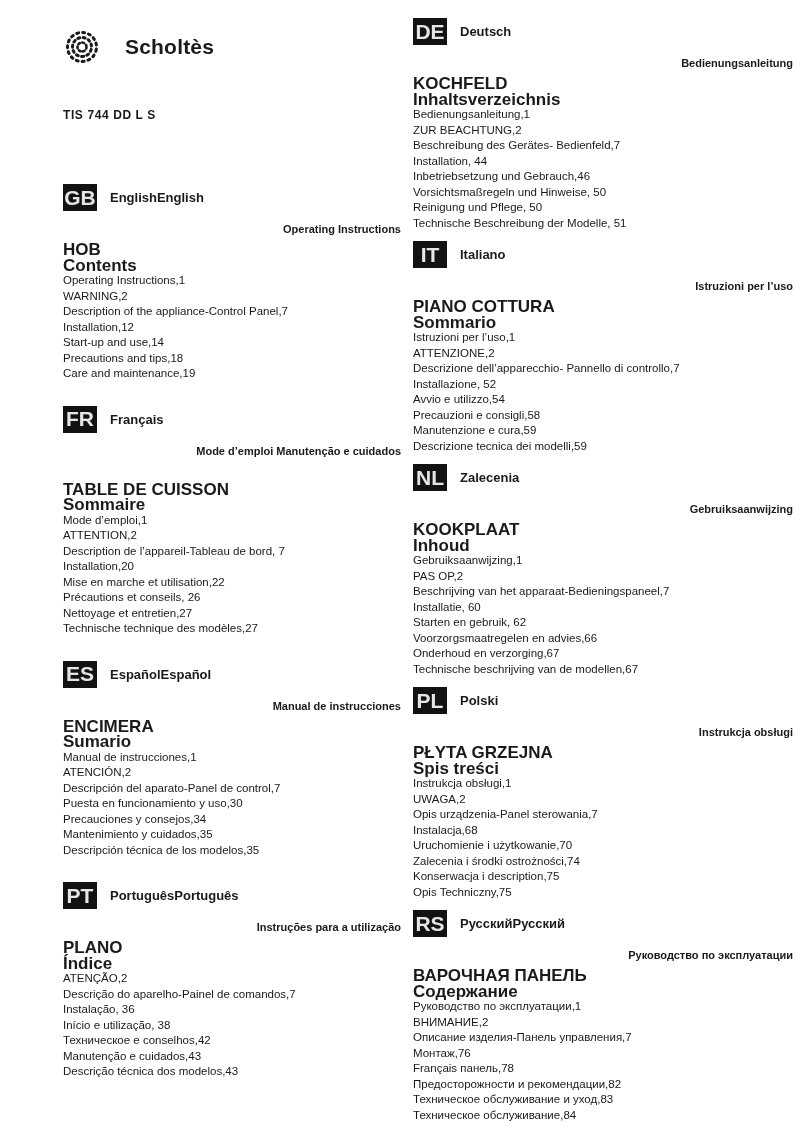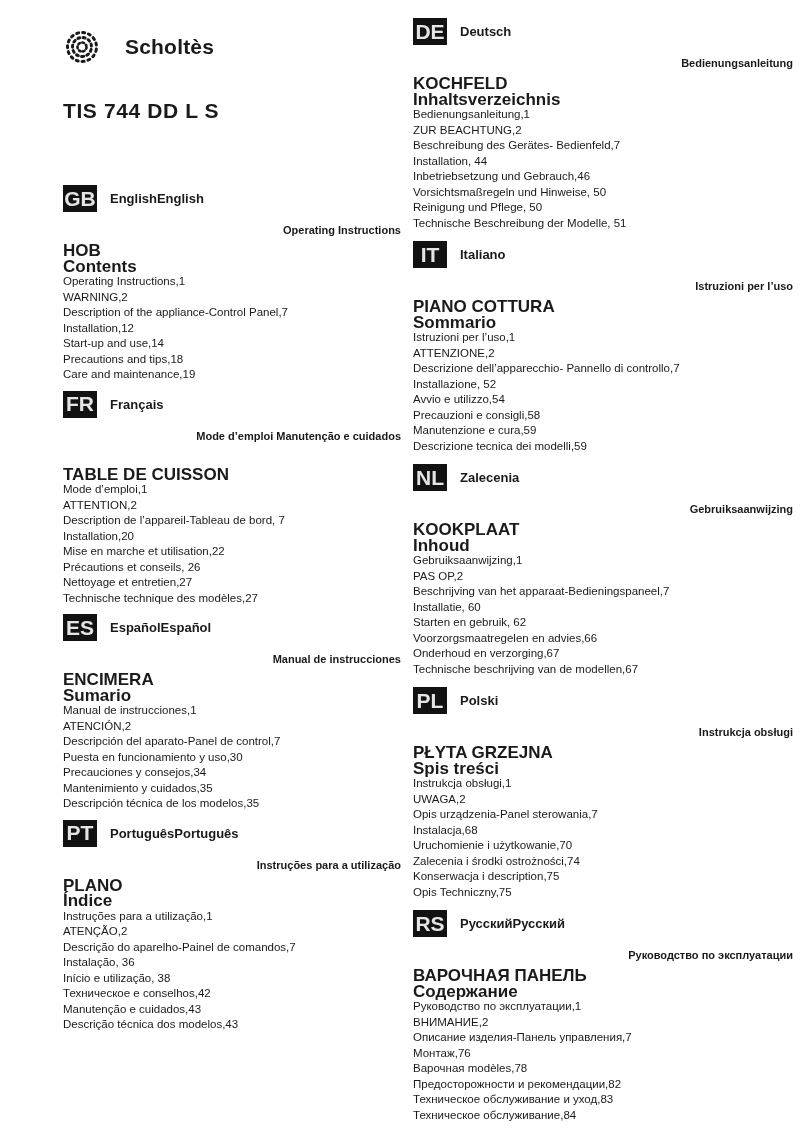--- a/index.html
+++ b/index.html
@@ -13,25 +13,25 @@
   }
   .page { position: absolute; inset: 0; background: #fff; }
   .col { position: absolute; top: 0; }
   .col-left  { left: 63px;  top: 28px; width: 338px; }
   .col-right { left: 413px; top: 16px; width: 380px; }
 
   .brand-row { display: flex; align-items: center; gap: 24px; height: 38px; }
   .brand-name { font-size: 21px; font-weight: bold; letter-spacing: 0.2px; }
   .logo { display: inline-flex; }
 
-  .model { margin-top: 33px; font-size: 21px; font-weight: bold; letter-spacing: 0.6px; }
+  .model { margin-top: 42px; font-size: 12px; font-weight: bold; letter-spacing: 0.6px; }
 
   .col-left .sections { margin-top: 62px; }
   .col-right .sections { margin-top: 2px; }
-  .col-left  .lang-section + .lang-section { margin-top: 8px; }
+  .col-left  .lang-section + .lang-section { margin-top: 24px; }
   .col-right .lang-section + .lang-section { margin-top: 10px; }
 
   .badge-row { display: flex; align-items: center; gap: 13px; }
   .badge {
     width: 34px; height: 27px; flex: 0 0 auto;
     background: #121212; color: #e5e5e5;
     font-weight: bold; font-size: 21px;
     display: flex; align-items: center; justify-content: center;
   }
   .lang-name { font-size: 13px; font-weight: bold; }
@@ -79,20 +79,21 @@
             <div class="toc-line">Care and maintenance,19</div>
           </div>
         </section>
         <section class="lang-section">
           <div class="badge-row">
             <span class="badge">FR</span>
             <span class="lang-name">Français</span>
           </div>
           <h2 class="sec-title gap-after">Mode d’emploi Manutenção e cuidados</h2>
           <div class="subtitle">TABLE DE CUISSON</div>
+          <div class="subtitle">Sommaire</div>
           <div class="toc">
             <div class="toc-line">Mode d’emploi,1</div>
             <div class="toc-line">ATTENTION,2</div>
             <div class="toc-line">Description de l’appareil-Tableau de bord, 7</div>
             <div class="toc-line">Installation,20</div>
             <div class="toc-line">Mise en marche et utilisation,22</div>
             <div class="toc-line">Précautions et conseils, 26</div>
             <div class="toc-line">Nettoyage et entretien,27</div>
             <div class="toc-line">Technische technique des modèles,27</div>
           </div>
@@ -117,21 +118,20 @@
         </section>
         <section class="lang-section">
           <div class="badge-row">
             <span class="badge">PT</span>
             <span class="lang-name">PortuguêsPortuguês</span>
           </div>
           <h2 class="sec-title">Instruções para a utilização</h2>
           <div class="subtitle">PLANO</div>
           <div class="subtitle">Índice</div>
           <div class="toc">
-            <div class="toc-line">Instruções para a utilização,1</div>
             <div class="toc-line">ATENÇÃO,2</div>
             <div class="toc-line">Descrição do aparelho-Painel de comandos,7</div>
             <div class="toc-line">Instalação, 36</div>
             <div class="toc-line">Início e utilização, 38</div>
             <div class="toc-line">Техническое e conselhos,42</div>
             <div class="toc-line">Manutenção e cuidados,43</div>
             <div class="toc-line">Descrição técnica dos modelos,43</div>
           </div>
         </section>
       </div>
@@ -221,21 +221,21 @@
             <span class="lang-name">РусскийРусский</span>
           </div>
           <h2 class="sec-title">Руководство по эксплуатации</h2>
           <div class="subtitle">ВАРОЧНАЯ ПАНЕЛЬ</div>
           <div class="subtitle">Содержание</div>
           <div class="toc">
             <div class="toc-line">Руководство по эксплуатации,1</div>
             <div class="toc-line">ВНИМАНИЕ,2</div>
             <div class="toc-line">Описание изделия-Панель управления,7</div>
             <div class="toc-line">Монтаж,76</div>
-            <div class="toc-line">Варочная modèles,78</div>
+            <div class="toc-line">Français панель,78</div>
             <div class="toc-line">Предосторожности и рекомендации,82</div>
             <div class="toc-line">Техническое обслуживание и уход,83</div>
             <div class="toc-line">Техническое обслуживание,84</div>
           </div>
         </section>
       </div>
   </div>
 
 </div>
 

